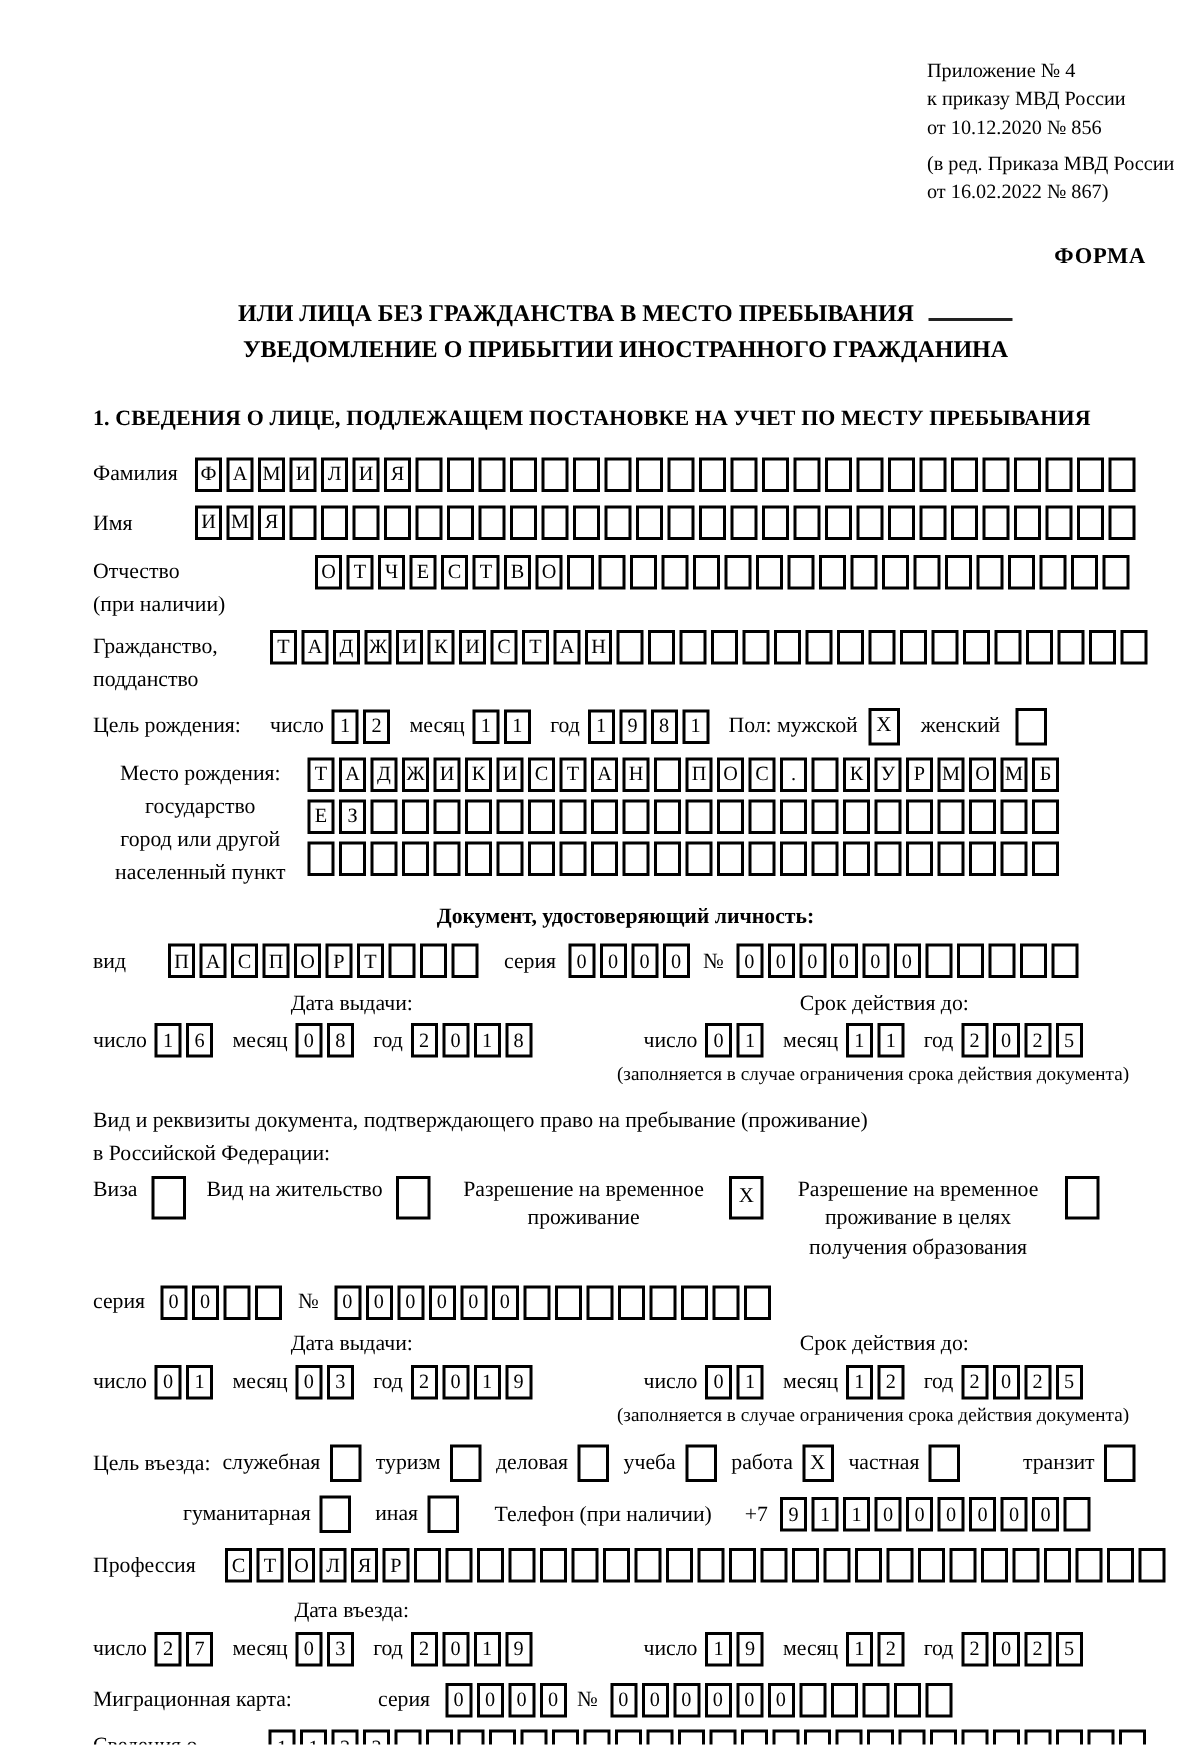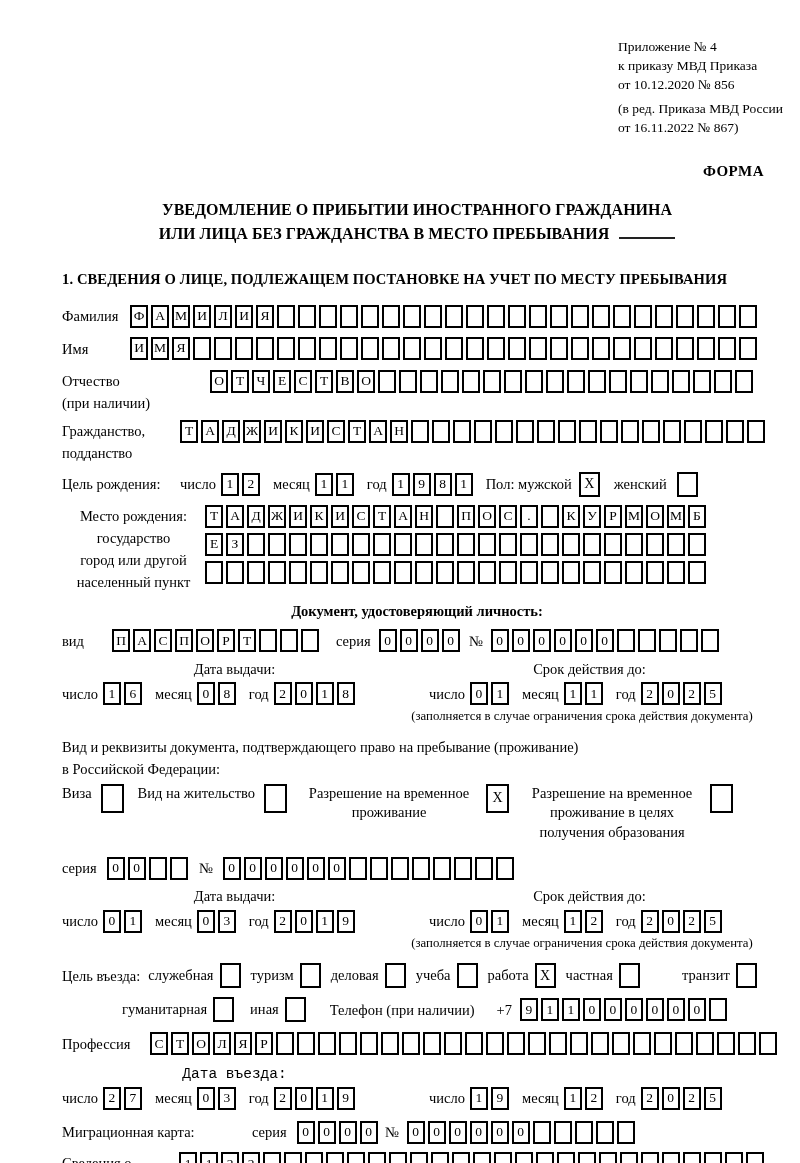--- a/index.html
+++ b/index.html
@@ -54,31 +54,31 @@
   .purpose-item .olabel { margin-right:6px; }
   .gap-s { width:14px; flex:0 0 auto; }
 </style>
 </head>
 <body>
 
 <div class="page">
 
   <div class="appendix">
     <div>Приложение № 4</div>
-    <div>к приказу МВД Приказа</div>
+    <div>к приказу МВД России</div>
     <div>от 10.12.2020 № 856</div>
     <div class="sub">(в ред. Приказа МВД России</div>
-    <div>от 16.11.2022 № 867)</div>
+    <div>от 16.02.2022 № 867)</div>
   </div>
 
   <div class="forma">ФОРМА</div>
 
   <div class="title">
+    <div><span>ИЛИ ЛИЦА БЕЗ ГРАЖДАНСТВА В МЕСТО ПРЕБЫВАНИЯ</span><span class="blank-line"></span></div>
     <div>УВЕДОМЛЕНИЕ О ПРИБЫТИИ ИНОСТРАННОГО ГРАЖДАНИНА</div>
-    <div><span>ИЛИ ЛИЦА БЕЗ ГРАЖДАНСТВА В МЕСТО ПРЕБЫВАНИЯ</span><span class="blank-line"></span></div>
   </div>
 
   <div class="section-heading">1. СВЕДЕНИЯ О ЛИЦЕ, ПОДЛЕЖАЩЕМ ПОСТАНОВКЕ НА УЧЕТ ПО МЕСТУ ПРЕБЫВАНИЯ</div>
 
   <div class="row" style="margin-top:16px;align-items:flex-end;">
     <span class="lbl" style="width:68px;">Фамилия</span>
     <span class="boxes">
         <span class="bx">Ф</span>
         <span class="bx">А</span>
         <span class="bx">М</span>
@@ -607,21 +607,21 @@
         <span class="bx"></span>
         <span class="bx"></span>
         <span class="bx"></span>
         <span class="bx"></span>
         <span class="bx"></span>
         <span class="bx"></span>
         <span class="bx"></span>
       </span>
   </div>
 
-  <div class="two-col" style="margin-top:10px;font-family:Liberation Mono, monospace;">
+  <div class="two-col" style="margin-top:10px;">
     <span class="c1">Дата въезда:</span>
   </div>
   <div class="row" style="align-items:center; margin-top:4px;">
     <span class="dategroup" style="width:345px;">
       <span class="lbl">число</span>
       <span class="boxes">
           <span class="bx">2</span>
           <span class="bx">7</span>
         </span>
       <span class="lbl">месяц</span>

